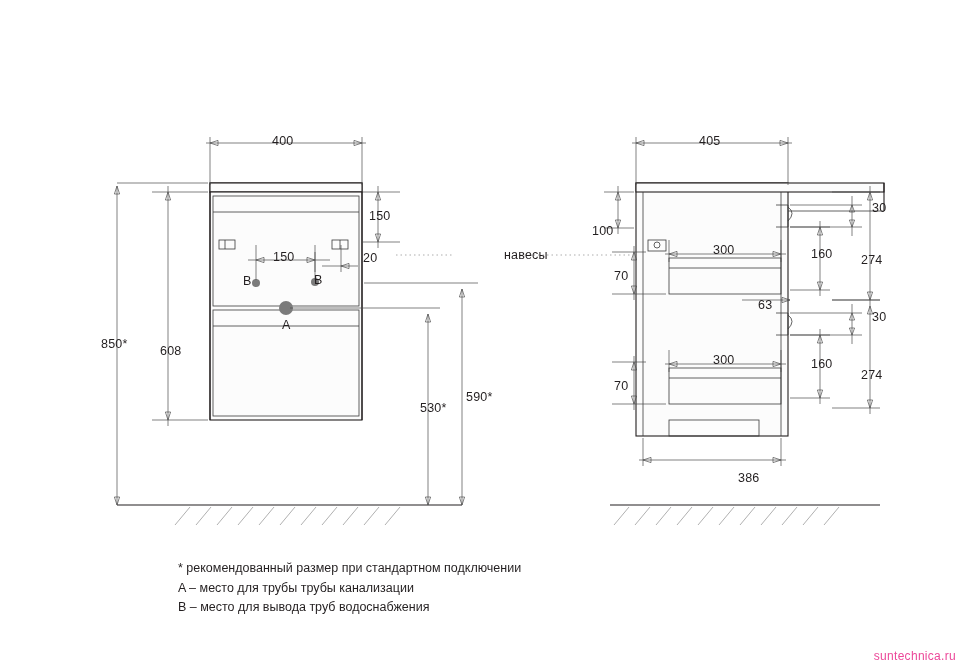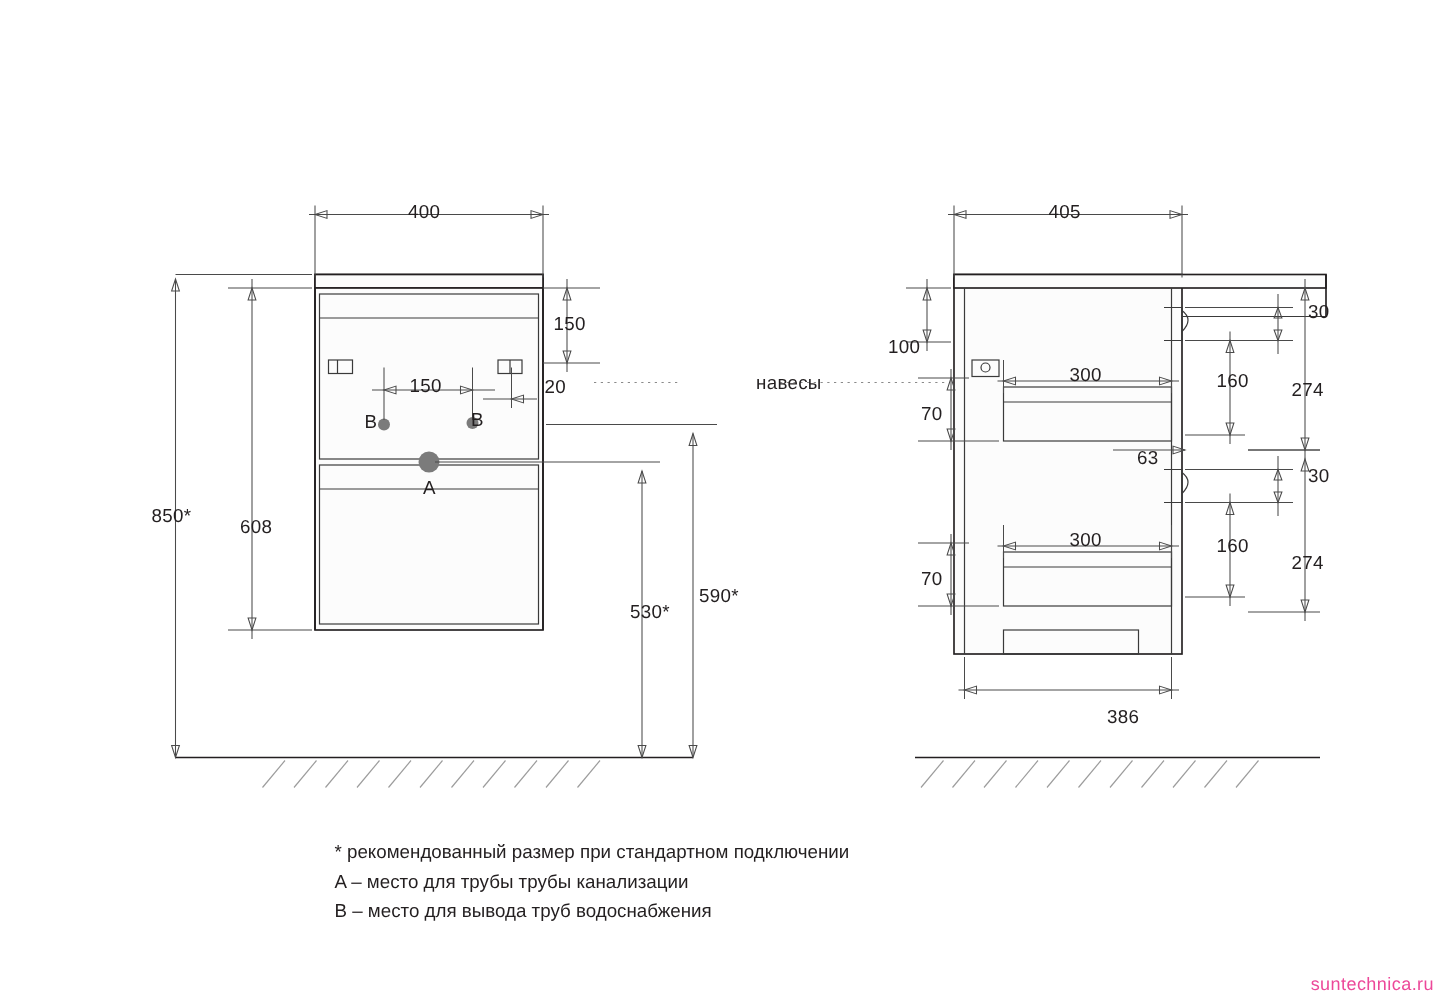--- a/index.html
+++ b/index.html
@@ -17,21 +17,20 @@
     font-size:12.5px;
     color:#231f20;
     white-space:nowrap;
     letter-spacing:0.2px;
   }
   .note{
     position:absolute;
     font-size:12.5px;
     color:#231f20;
     white-space:nowrap;
-    margin-left:45px;
   }
   .wm{
     position:absolute;
     right:14px;bottom:8px;
     font-size:12px;
     color:#ec4899;
     letter-spacing:0.3px;
   }
   svg{display:block;}
   .thin{stroke:#3a3a3a;stroke-width:0.8;fill:none;}

